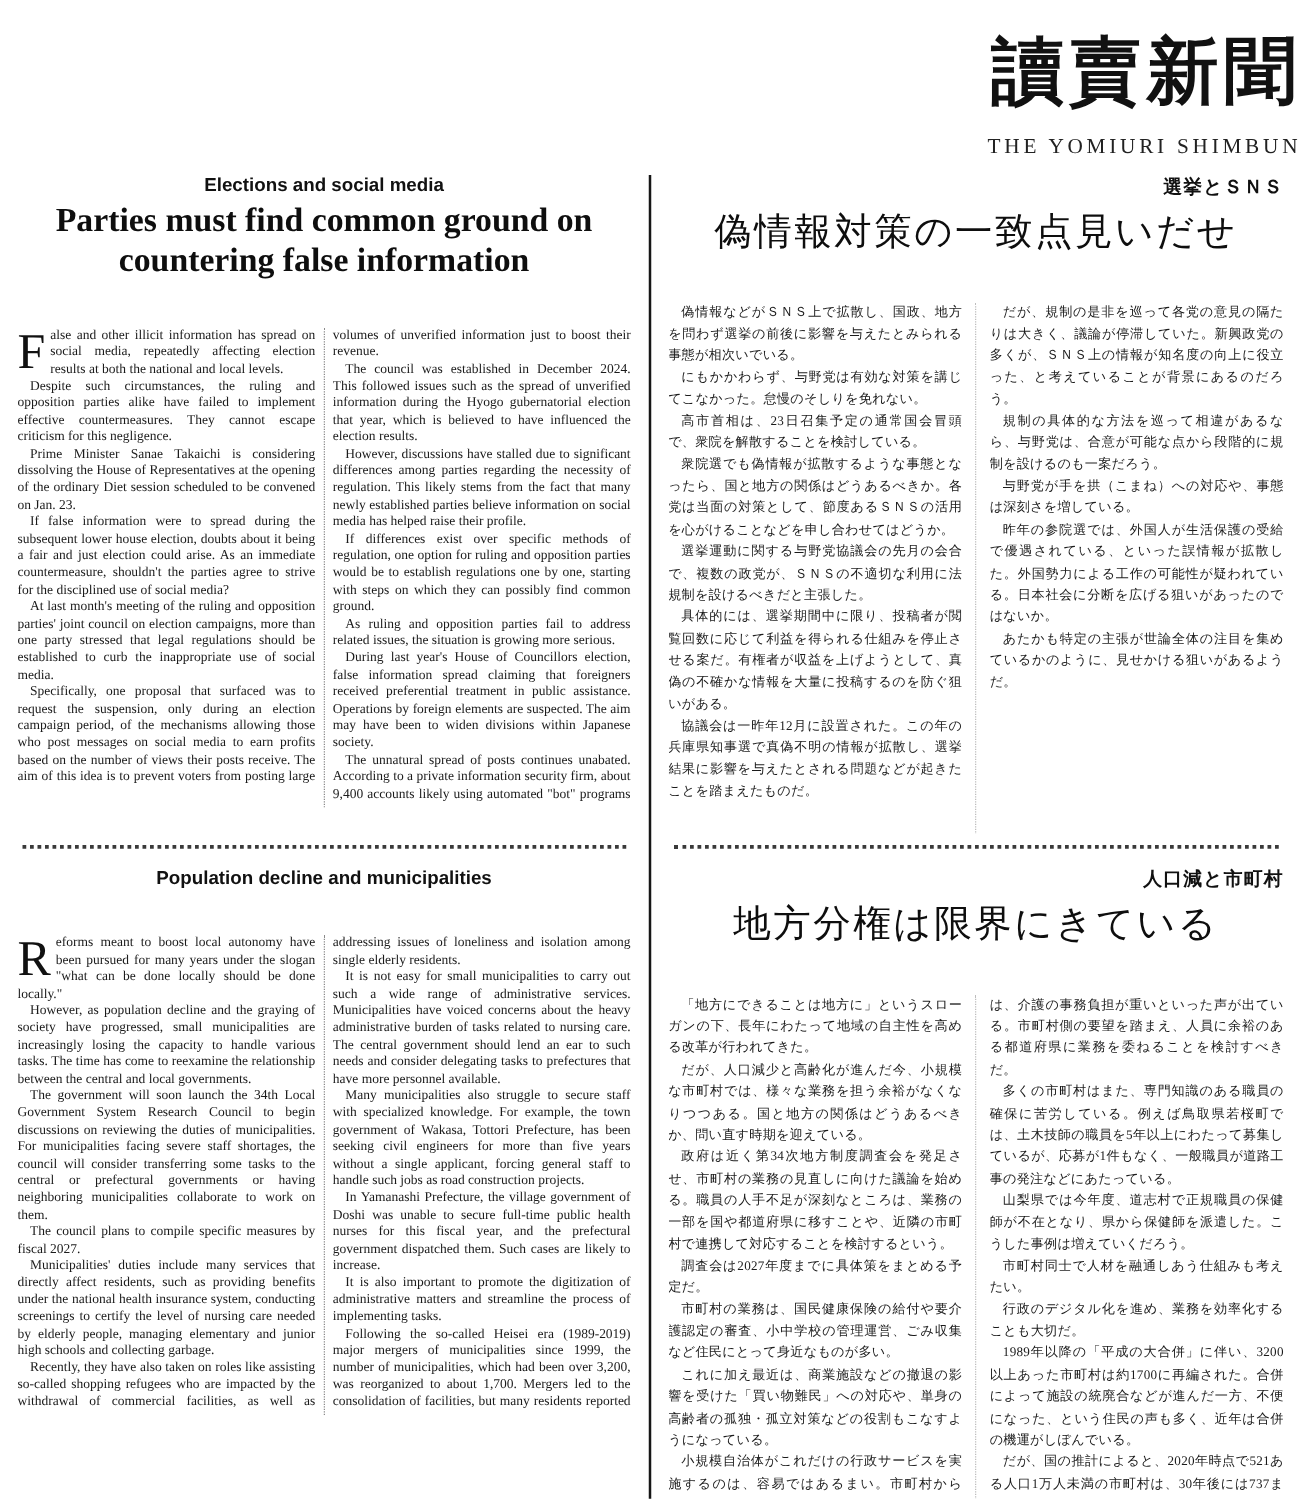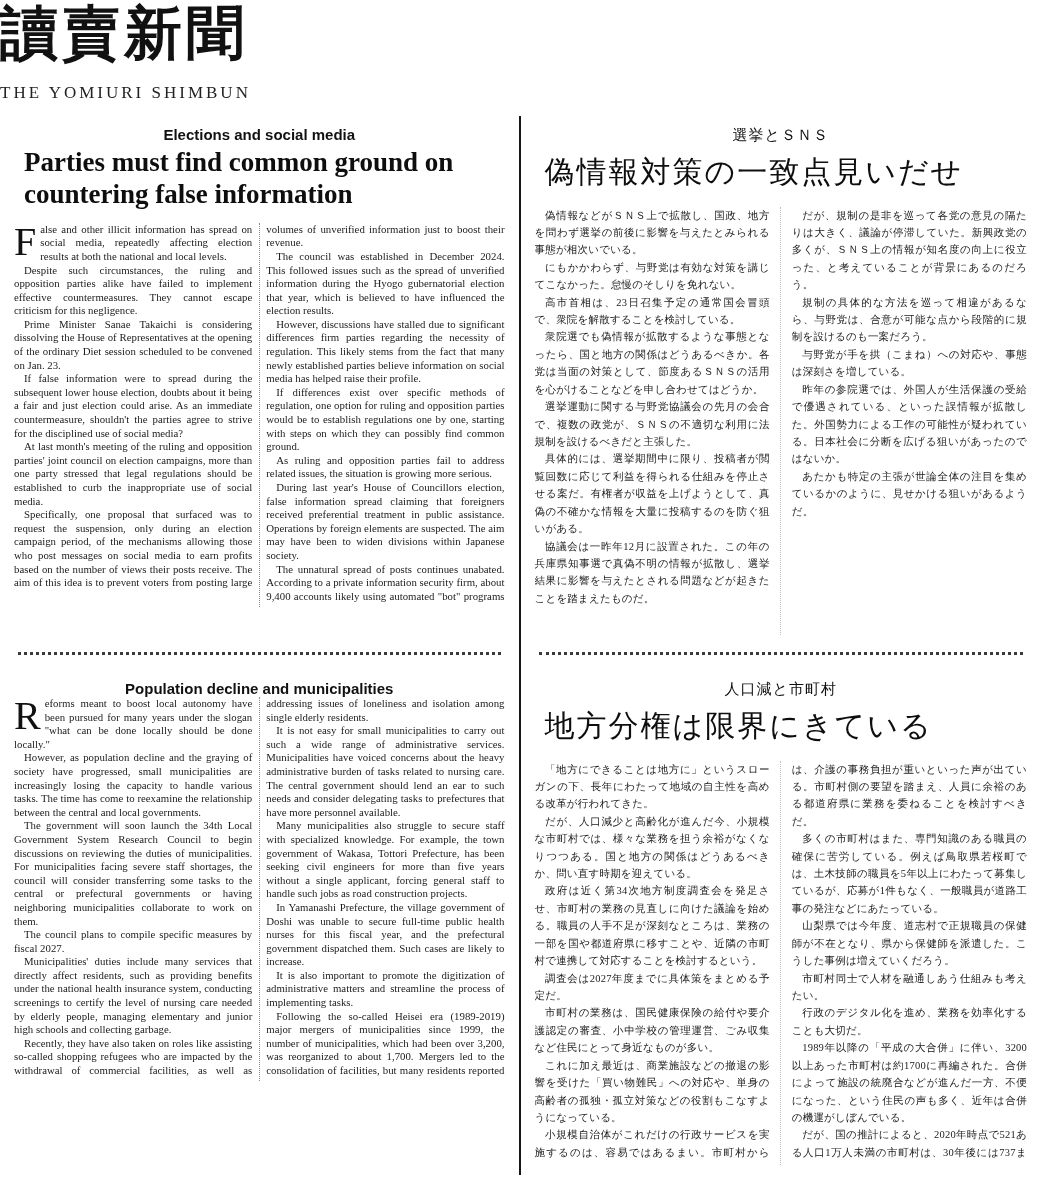--- a/index.html
+++ b/index.html
@@ -1,58 +1,58 @@
 <!DOCTYPE html>
 <html><head>
 <meta charset="utf-8">
 <style>
   html,body { margin:0; padding:0; background:#f4f4f2; }
   .page {
     width:1041px; height:1200px; margin:0 auto; background:#ffffff;
     font-family:"Liberation Serif", serif; color:#151515; overflow:hidden;
     box-sizing:border-box;
   }
-  .masthead { height:112px; padding-top:4px; text-align:left; }
+  .masthead { height:112px; padding-top:28px; text-align:right; }
   .logo {
     font-family:"Liberation Serif", serif; font-weight:bold;
     font-size:58px; line-height:1.05; letter-spacing:4px; color:#111;
   }
   .logo-sub {
     font-family:"Liberation Serif", serif; font-size:17px;
     letter-spacing:3px; margin-top:18px; color:#222;
   }
   .content { display:flex; }
   .half { width:50%; box-sizing:border-box; padding:0 14px; }
   .half.left  { border-right:2px solid #161616; }
   .article { overflow:hidden; }
   .article.top { height:527px; }
   .article.bottom { height:505px; }
   .sep {
     border-top:3px dotted #3a3a3a;
     margin:9px 4px 15px 4px; height:0;
   }
   .kicker {
     text-align:center; font-family:"Liberation Sans", sans-serif;
-    font-weight:bold; font-size:15px; margin-top:10px; color:#111;
+    font-weight:bold; font-size:15px; margin-top:0; color:#111;
   }
-  .kicker.jp { font-weight:400; letter-spacing:1px; }
+  .kicker.jp { font-weight:700; letter-spacing:1px;text-align:right; }
   .headline {
-    text-align:left; margin:4px 10px 12px 10px; color:#0e0e0e;
+    text-align:center; margin:4px 10px 12px 10px; color:#0e0e0e;
   }
   .headline.en {
     font-family:"Liberation Serif", serif; font-weight:bold;
     font-size:27px; line-height:1.18;
   }
   .headline.jp {
     font-weight:400; font-size:30px; line-height:1.25; letter-spacing:2px;
     margin-top:8px; margin-bottom:16px;
   }
   .body {
     column-count:2; column-fill:auto; overflow:hidden;
-    text-align:justify; color:#1b1b1b;
+    text-align:justify; color:#1b1b1b;margin-top:37px;
   }
   .body.en {
     height:384px; column-gap:14px; column-rule:1px dotted #8a8a8a;
     font-size:10.8px; line-height:1.26;
   }
   .body.en p { margin:0; text-indent:10px; }
   .body.en p.p-first { text-indent:0; }
   .body.jp {
     column-gap:22px; column-rule:1px dotted #bdbdbd;
     font-size:10.5px; line-height:1.66; letter-spacing:0.2px;
@@ -83,21 +83,21 @@
         <div class="kicker">Elections and social media</div>
         <h1 class="headline en">Parties must find common ground on countering false information</h1>
         <div class="body en">
           <p class="p-first"><span class="dropcap">F</span><span>alse and other illicit information has spread on social media, repeatedly affecting election results at both the national and local levels.</span></p>
           <p>Despite such circumstances, the ruling and opposition parties alike have failed to implement effective countermeasures. They cannot escape criticism for this negligence.</p>
           <p>Prime Minister Sanae Takaichi is considering dissolving the House of Representatives at the opening of the ordinary Diet session scheduled to be convened on Jan. 23.</p>
           <p>If false information were to spread during the subsequent lower house election, doubts about it being a fair and just election could arise. As an immediate countermeasure, shouldn't the parties agree to strive for the disciplined use of social media?</p>
           <p>At last month's meeting of the ruling and opposition parties' joint council on election campaigns, more than one party stressed that legal regulations should be established to curb the inappropriate use of social media.</p>
           <p>Specifically, one proposal that surfaced was to request the suspension, only during an election campaign period, of the mechanisms allowing those who post messages on social media to earn profits based on the number of views their posts receive. The aim of this idea is to prevent voters from posting large volumes of unverified information just to boost their revenue.</p>
           <p>The council was established in December 2024. This followed issues such as the spread of unverified information during the Hyogo gubernatorial election that year, which is believed to have influenced the election results.</p>
-          <p>However, discussions have stalled due to significant differences firm parties regarding the necessity of regulation. This likely stems from the fact that many newly established parties believe information on social media has helped raise their profile.</p>
+          <p>However, discussions have stalled due to significant differences among parties regarding the necessity of regulation. This likely stems from the fact that many newly established parties believe information on social media has helped raise their profile.</p>
           <p>If differences exist over specific methods of regulation, one option for ruling and opposition parties would be to establish regulations one by one, starting with steps on which they can possibly find common ground.</p>
           <p>As ruling and opposition parties fail to address related issues, the situation is growing more serious.</p>
           <p>During last year's House of Councillors election, false information spread claiming that foreigners received preferential treatment in public assistance. Operations by foreign elements are suspected. The aim may have been to widen divisions within Japanese society.</p>
           <p>The unnatural spread of posts continues unabated. According to a private information security firm, about 9,400 accounts likely using automated "bot" programs to make posts were confirmed during the upper house campaign period.</p>
 
         </div>
       </article>
 
       <div class="sep"></div>
 

